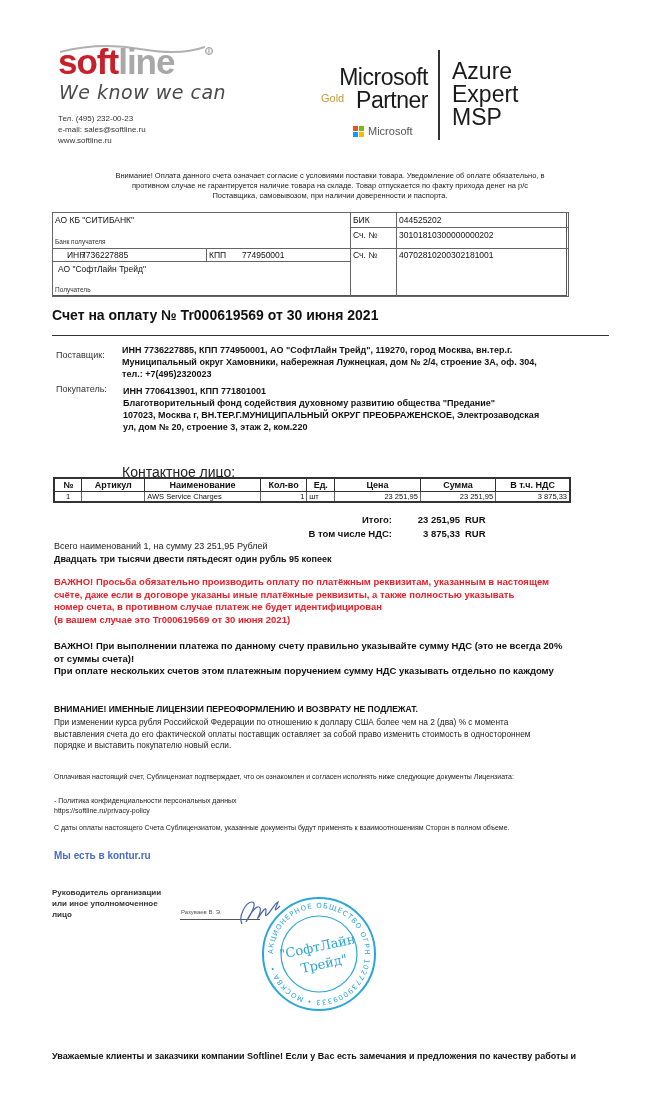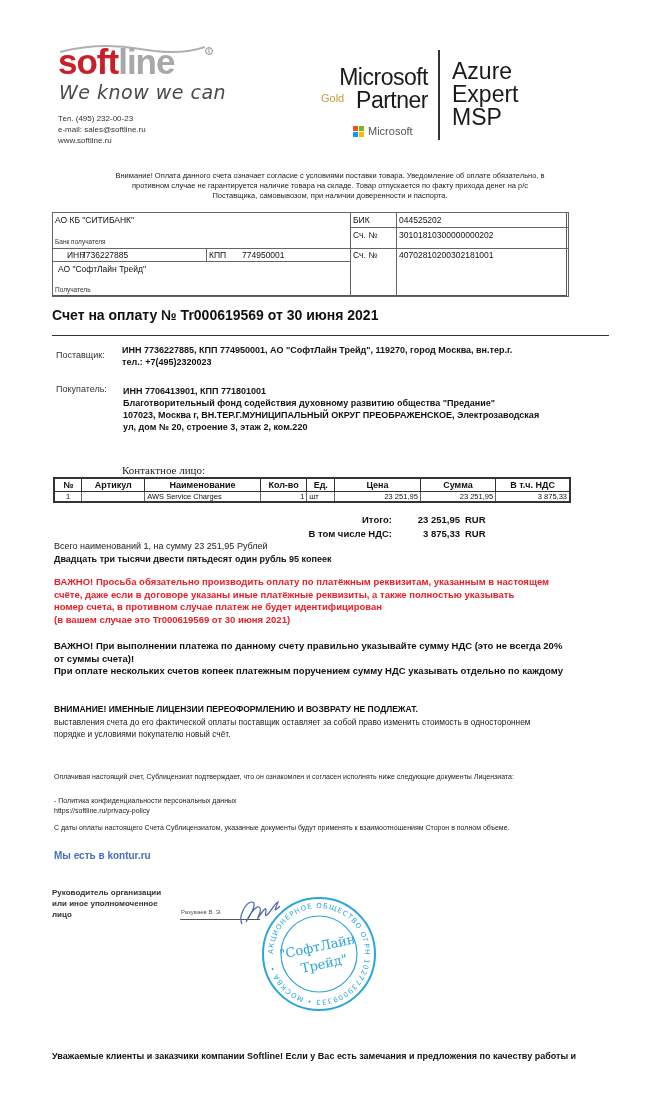--- a/index.html
+++ b/index.html
@@ -36,21 +36,21 @@
   .bank .cell { position: absolute; border: 1px solid #666; }
   .bank .t { position: absolute; white-space: nowrap; }
   .small { font-size: 6.5px; color: #333; }
 
   .title { left: 52px; top: 307px; font-size: 14px; font-weight: bold; color: #111; }
   .title-rule { left: 52px; top: 335px; width: 557px; height: 1px; background: #333; }
 
   .party-label { font-size: 9px; color: #333; }
   .party-text { font-size: 9px; font-weight: bold; line-height: 12px; color: #111; }
 
-  .contact-lbl { left: 122px; top: 464px; font-size: 11px; color: #222; font-family: Liberation Serif, serif; }
+  .contact-lbl { left: 122px; top: 464px; font-size: 14px; color: #222; }
 
   table.items { position: absolute; left: 53px; top: 477px; width: 518px; border-collapse: collapse; font-size: 8px; }
   table.items th { font-size: 9px; font-weight: bold; border: 1px solid #333; height: 13px; padding: 0 2px; text-align: center; background: #fff; }
   table.items td { border: 1px solid #666; height: 10px; padding: 0 2px; font-size: 7.5px; }
   table.items { border: 2px solid #333; }
   .r { text-align: right; }
   .c { text-align: center; }
 
   .tot-label { font-size: 9.5px; font-weight: bold; text-align: right; }
   .tot-val { font-size: 9.5px; font-weight: bold; }
@@ -136,20 +136,21 @@
   <span class="t" style="left:5px;top:51px;">АО "СофтЛайн Трейд"</span>
   <span class="t small" style="left:2px;top:73px;">Получатель</span>
 </div>
 
 <div class="abs title">Счет на оплату № Tr000619569 от 30 июня 2021</div>
 <div class="abs title-rule"></div>
 
 <div class="abs party-label" style="left:56px;top:350px;">Поставщик:</div>
 <div class="abs party-text" style="left:122px;top:344px;">
   <div>ИНН 7736227885,  КПП 774950001,  АО "СофтЛайн Трейд",  119270, город Москва, вн.тер.г.</div>
+  <div>Муниципальный округ Хамовники, набережная Лужнецкая, дом № 2/4, строение 3А, оф. 304,</div>
   <div>тел.: +7(495)2320023</div>
 </div>
 
 <div class="abs party-label" style="left:56px;top:384px;">Покупатель:</div>
 <div class="abs party-text" style="left:123px;top:385px;">
   <div>ИНН 7706413901,  КПП 771801001</div>
   <div>Благотворительный фонд содействия духовному развитию общества "Предание"</div>
   <div> 107023, Москва г, ВН.ТЕР.Г.МУНИЦИПАЛЬНЫЙ ОКРУГ ПРЕОБРАЖЕНСКОЕ, Электрозаводская</div>
   <div>ул, дом № 20, строение 3, этаж 2, ком.220</div>
 </div>
@@ -205,27 +206,28 @@
 <div class="abs red" style="left:54px;top:576px;">
   <div>ВАЖНО! Просьба обязательно производить оплату по платёжным реквизитам, указанным в настоящем</div>
   <div>счёте, даже если в договоре указаны иные платёжные реквизиты, а также полностью указывать</div>
   <div>номер счета, в противном случае платеж не будет идентифицирован</div>
   <div>(в вашем случае это Tr000619569 от 30 июня 2021)</div>
 </div>
 
 <div class="abs blk" style="left:54px;top:640px;">
   <div>ВАЖНО! При выполнении платежа по данному счету правильно указывайте сумму НДС (это не всегда 20%</div>
   <div>от суммы счета)!</div>
-  <div>При оплате нескольких счетов копеек платежным поручением сумму НДС указывать отдельно по каждому</div>
+  <div>При оплате нескольких счетов этом платежным поручением сумму НДС указывать отдельно по каждому</div>
 </div>
 
 <div class="abs boldtxt" style="left:54px;top:704px;font-size:8.5px;">ВНИМАНИЕ! ИМЕННЫЕ ЛИЦЕНЗИИ ПЕРЕОФОРМЛЕНИЮ И ВОЗВРАТУ НЕ ПОДЛЕЖАТ.</div>
 <div class="abs plain" style="left:54px;top:717px;line-height:11.5px;font-size:8.3px;">
+  <div>При изменении курса рубля Российской Федерации по отношению к доллару США более чем на 2 (два) % с момента</div>
   <div>выставления счета до его фактической оплаты поставщик оставляет за собой право изменить стоимость в одностороннем</div>
-  <div>порядке и условиями покупателю новый счёт.</div>
+  <div>порядке и выставить покупателю новый если.</div>
 </div>
 
 <div class="abs tiny" style="left:54px;top:772px;">Оплачивая настоящий счет, Сублицензиат подтверждает, что он ознакомлен и согласен исполнять ниже следующие документы Лицензиата:</div>
 <div class="abs tiny" style="left:54px;top:796px;"> - Политика конфиденциальности персональных данных</div>
 <div class="abs tiny" style="left:54px;top:806px;">https://softline.ru/privacy-policy</div>
 <div class="abs tiny" style="left:54px;top:823px;">С даты оплаты настоящего Счета Сублицензиатом, указанные документы будут применять к взаимоотношениям Сторон в полном объеме.</div>
 
 <div class="abs blue" style="left:54px;top:849px;">
   <div>Мы есть в kontur.ru</div>
 </div>

